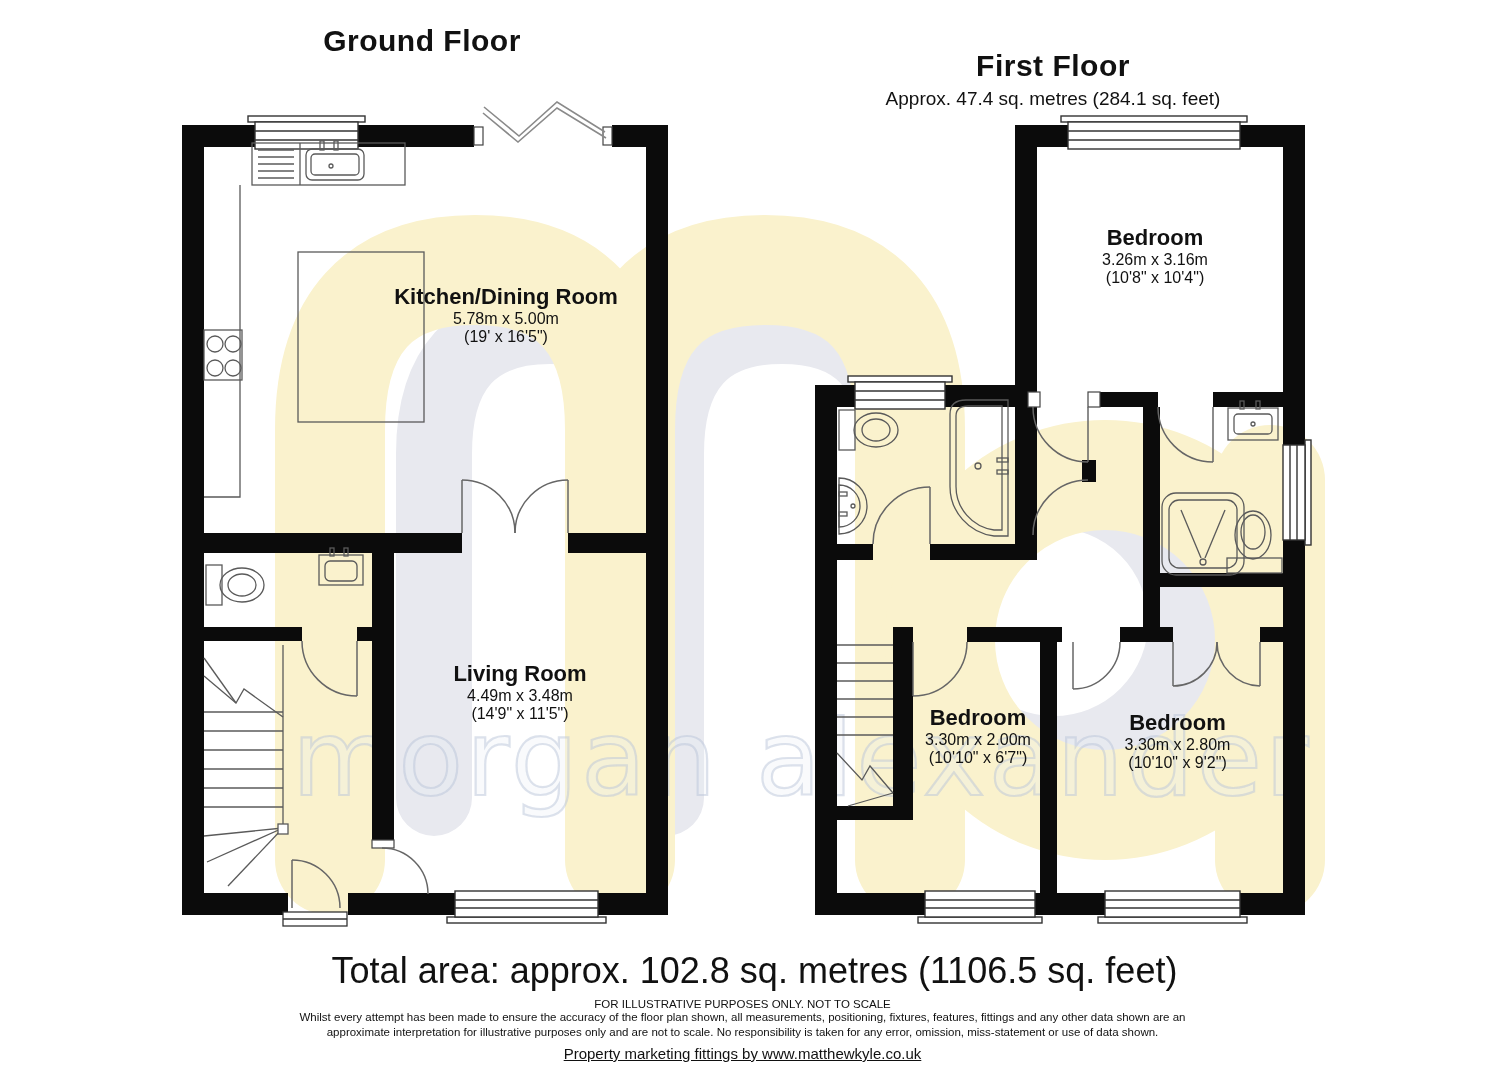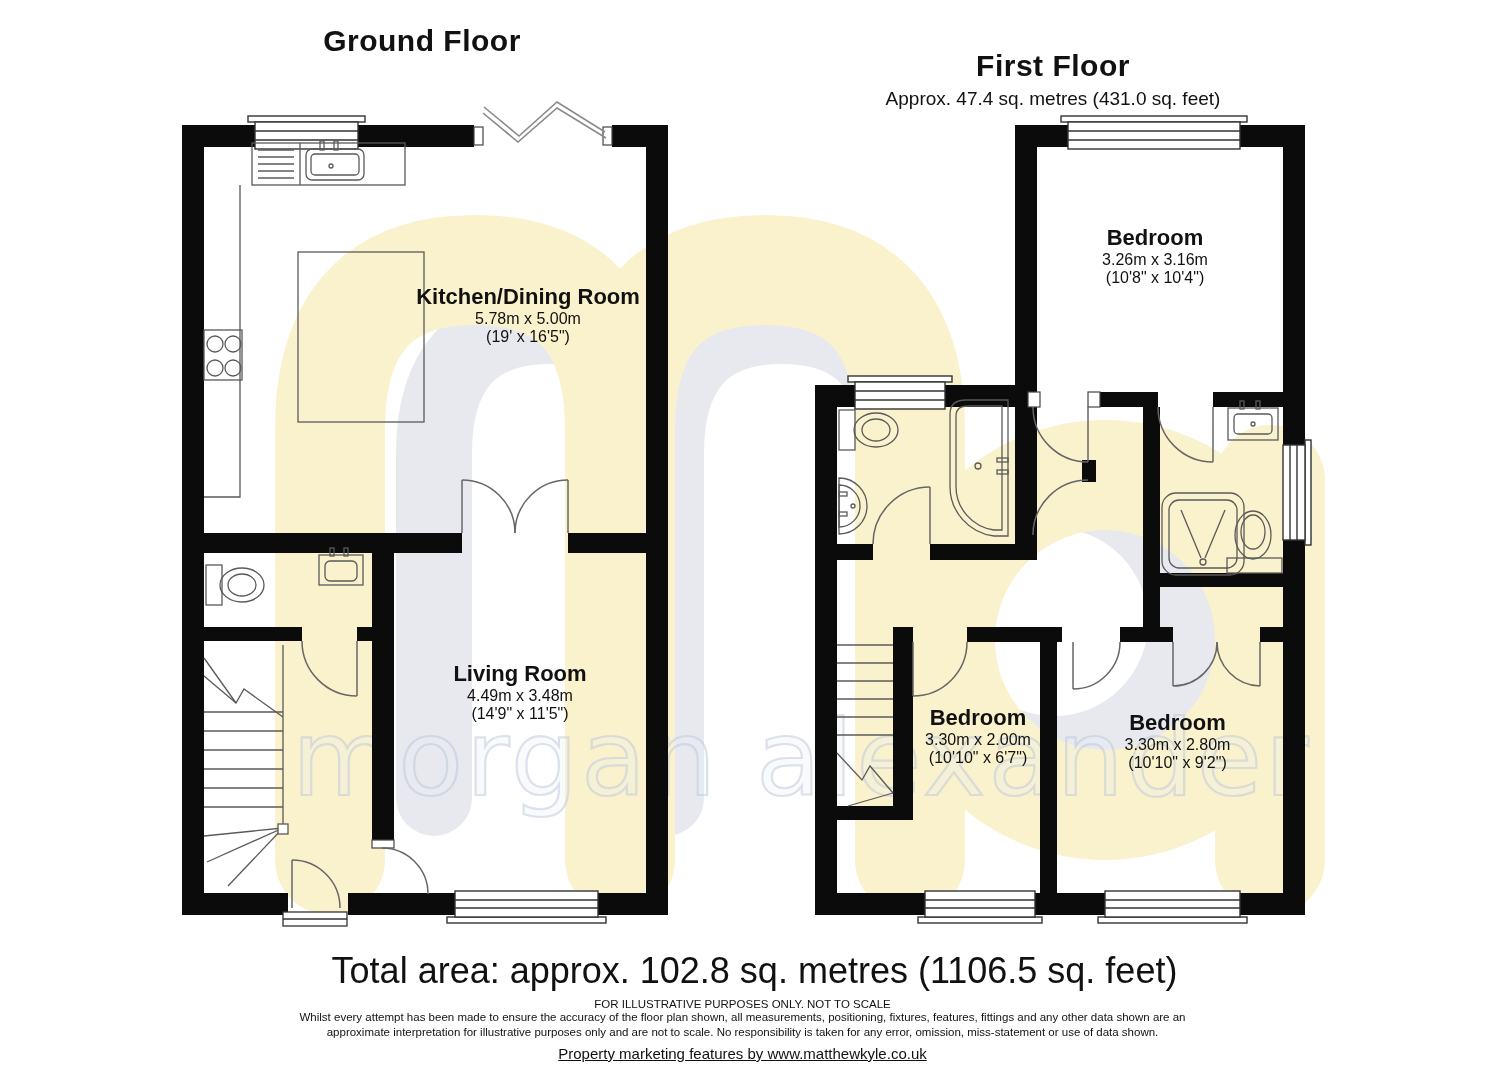--- a/index.html
+++ b/index.html
@@ -280,24 +280,24 @@
         <line x1="893" y1="793" x2="848" y2="806"></line>
       </g>
     </g>
   </svg>
 
   <div class="lbl" style="left:172px;top:24px;width:500px;">
     <div class="floor-title">Ground Floor</div>
   </div>
   <div class="lbl" style="left:803px;top:49px;width:500px;">
     <div class="floor-title">First Floor</div>
-    <div class="floor-sub">Approx. 47.4 sq. metres (431.0 sq. feet)</div>
-  </div>
-
-  <div class="lbl" style="left:413px;top:285px;width:230px;">
+    <div class="floor-sub">Approx. 47.4 sq. metres (284.1 sq. feet)</div>
+  </div>
+
+  <div class="lbl" style="left:391px;top:285px;width:230px;">
     <div class="room-name">Kitchen/Dining Room</div>
     <div class="room-dim">5.78m x 5.00m</div>
     <div class="room-dim">(19' x 16'5")</div>
   </div>
   <div class="lbl" style="left:445px;top:662px;width:150px;">
     <div class="room-name">Living Room</div>
     <div class="room-dim">4.49m x 3.48m</div>
     <div class="room-dim">(14'9" x 11'5")</div>
   </div>
   <div class="lbl" style="left:1040px;top:226px;width:230px;">
@@ -314,16 +314,16 @@
     <div class="room-name">Bedroom</div>
     <div class="room-dim">3.30m x 2.80m</div>
     <div class="room-dim">(10'10" x 9'2")</div>
   </div>
 
   <div class="total-area">Total area: approx. 102.8 sq. metres (1106.5 sq. feet)</div>
   <div class="fineprint">
     <div class="fp-head">FOR ILLUSTRATIVE PURPOSES ONLY. NOT TO SCALE</div>
     <div class="fp-line">Whilst every attempt has been made to ensure the accuracy of the floor plan shown, all measurements, positioning, fixtures, features, fittings and any other data shown are an</div>
     <div class="fp-line">approximate interpretation for illustrative purposes only and are not to scale. No responsibility is taken for any error, omission, miss-statement or use of data shown.</div>
-    <div><span class="marketing">Property marketing features by www.matthewkyle.co.uk</span></div>
+    <div><span class="marketing">Property marketing fittings by www.matthewkyle.co.uk</span></div>
   </div>
 
 </div>
 
 </body></html>

